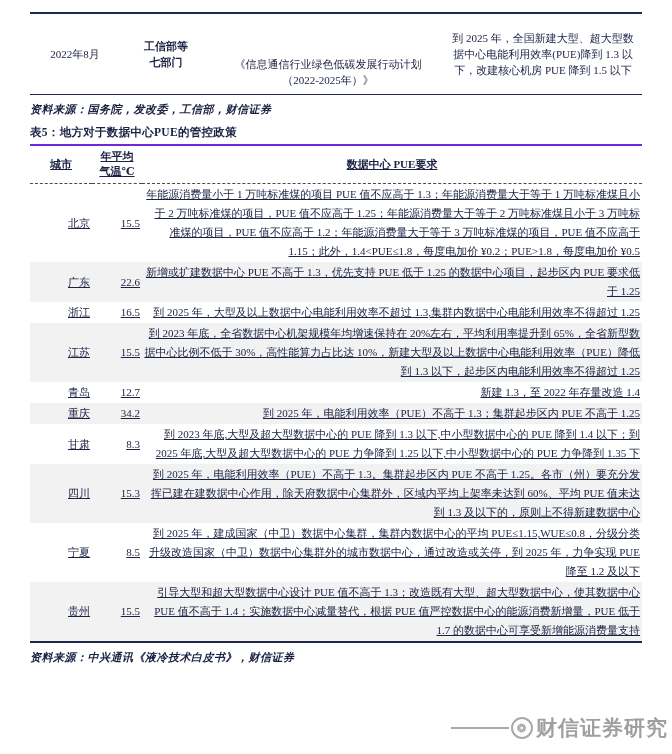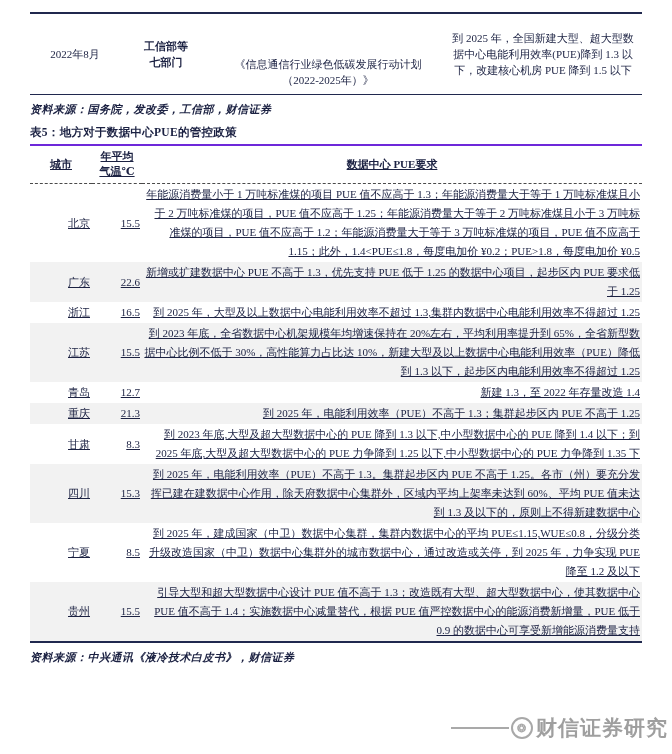--- a/index.html
+++ b/index.html
@@ -127,42 +127,42 @@
         <td>15.5</td>
         <td>到 2023 年底，全省数据中心机架规模年均增速保持在 20%左右，平均利用率提升到 65%，全省新型数据中心比例不低于 30%，高性能算力占比达 10%，新建大型及以上数据中心电能利用效率（PUE）降低到 1.3 以下，起步区内电能利用效率不得超过 1.25</td>
       </tr>
       <tr>
         <td>青岛</td>
         <td>12.7</td>
         <td>新建 1.3，至 2022 年存量改造 1.4</td>
       </tr>
       <tr>
         <td>重庆</td>
-        <td>21.3</td>
+        <td>34.2</td>
         <td>到 2025 年，电能利用效率（PUE）不高于 1.3；集群起步区内 PUE 不高于 1.25</td>
       </tr>
       <tr>
         <td>甘肃</td>
         <td>8.3</td>
         <td>到 2023 年底,大型及超大型数据中心的 PUE 降到 1.3 以下,中小型数据中心的 PUE 降到 1.4 以下；到 2025 年底,大型及超大型数据中心的 PUE 力争降到 1.25 以下,中小型数据中心的 PUE 力争降到 1.35 下</td>
       </tr>
       <tr>
         <td>四川</td>
         <td>15.3</td>
         <td>到 2025 年，电能利用效率（PUE）不高于 1.3。集群起步区内 PUE 不高于 1.25。各市（州）要充分发挥已建在建数据中心作用，除天府数据中心集群外，区域内平均上架率未达到 60%、平均 PUE 值未达到 1.3 及以下的，原则上不得新建数据中心</td>
       </tr>
       <tr>
         <td>宁夏</td>
         <td>8.5</td>
         <td>到 2025 年，建成国家（中卫）数据中心集群，集群内数据中心的平均 PUE≤1.15,WUE≤0.8，分级分类升级改造国家（中卫）数据中心集群外的城市数据中心，通过改造或关停，到 2025 年，力争实现 PUE 降至 1.2 及以下</td>
       </tr>
       <tr>
         <td>贵州</td>
         <td>15.5</td>
-        <td>引导大型和超大型数据中心设计 PUE 值不高于 1.3；改造既有大型、超大型数据中心，使其数据中心 PUE 值不高于 1.4；实施数据中心减量替代，根据 PUE 值严控数据中心的能源消费新增量，PUE 低于 0.9 的数据中心可享受新增能源消费量支持</td>
+        <td>引导大型和超大型数据中心设计 PUE 值不高于 1.3；改造既有大型、超大型数据中心，使其数据中心 PUE 值不高于 1.4；实施数据中心减量替代，根据 PUE 值严控数据中心的能源消费新增量，PUE 低于 1.7 的数据中心可享受新增能源消费量支持</td>
       </tr>
     </tbody>
   </table>
 
   <div class="source-line">资料来源：中兴通讯《液冷技术白皮书》，财信证券</div>
 </div>
 
 <div class="watermark">
   <span class="wm-line"></span>
   <span class="wm-seal">❂</span>

